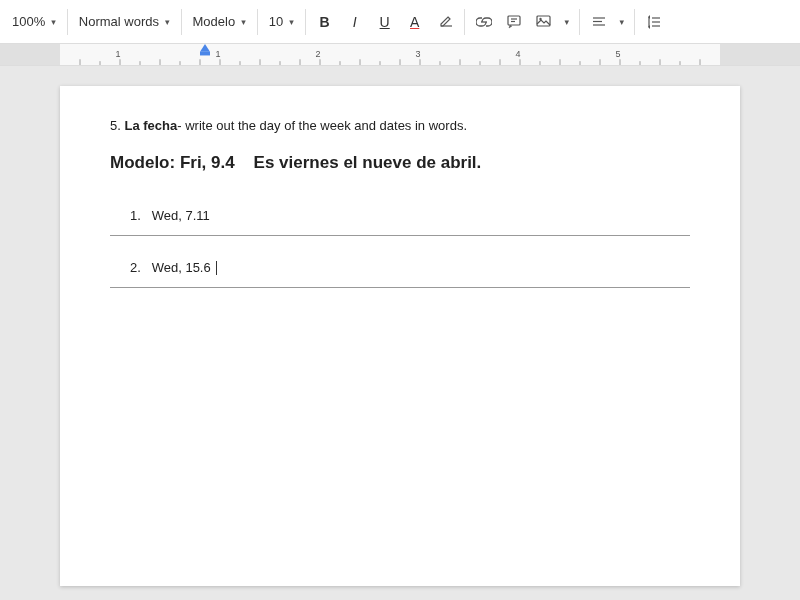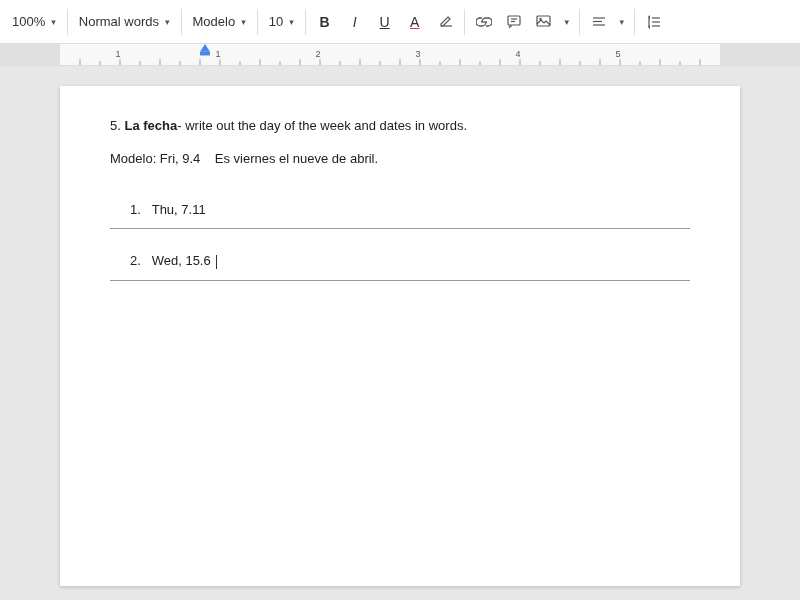--- a/index.html
+++ b/index.html
@@ -103,21 +103,22 @@
       line-height: 1.6;
       position: relative;
     }
 
     .question-title {
       margin-bottom: 12px;
       font-size: 13px;
     }
     .modelo-line {
       margin-bottom: 20px;
-      font-size: 13px;
+      font-size: 17px;
+      font-weight: bold;
     }
     .answer-item {
       margin-bottom: 0;
     }
     .answer-item-label {
       padding: 10px 0 8px 20px;
       font-size: 13px;
     }
     .answer-line {
       border-bottom: 1px solid #999;
@@ -303,21 +304,21 @@
     </div>
 
     <div class="modelo-line">
       <span>Modelo: Fri, 9.4</span>
       &nbsp;&nbsp;&nbsp;<span>Es viernes el nueve de abril.</span>
     </div>
 
     <div class="answer-item">
       <div class="answer-item-label">
         <span>1.</span>
-        &nbsp;&nbsp;<span>Thu, 7.11</span>
+        &nbsp;&nbsp;<span>Wed, 7.11</span>
       </div>
       <div class="answer-line"></div>
     </div>
 
     <div style="height:8px;"></div>
 
     <div class="answer-item">
       <div class="answer-item-label">
         <span>2.</span>
         &nbsp;&nbsp;<span>Wed, 15.6</span>

